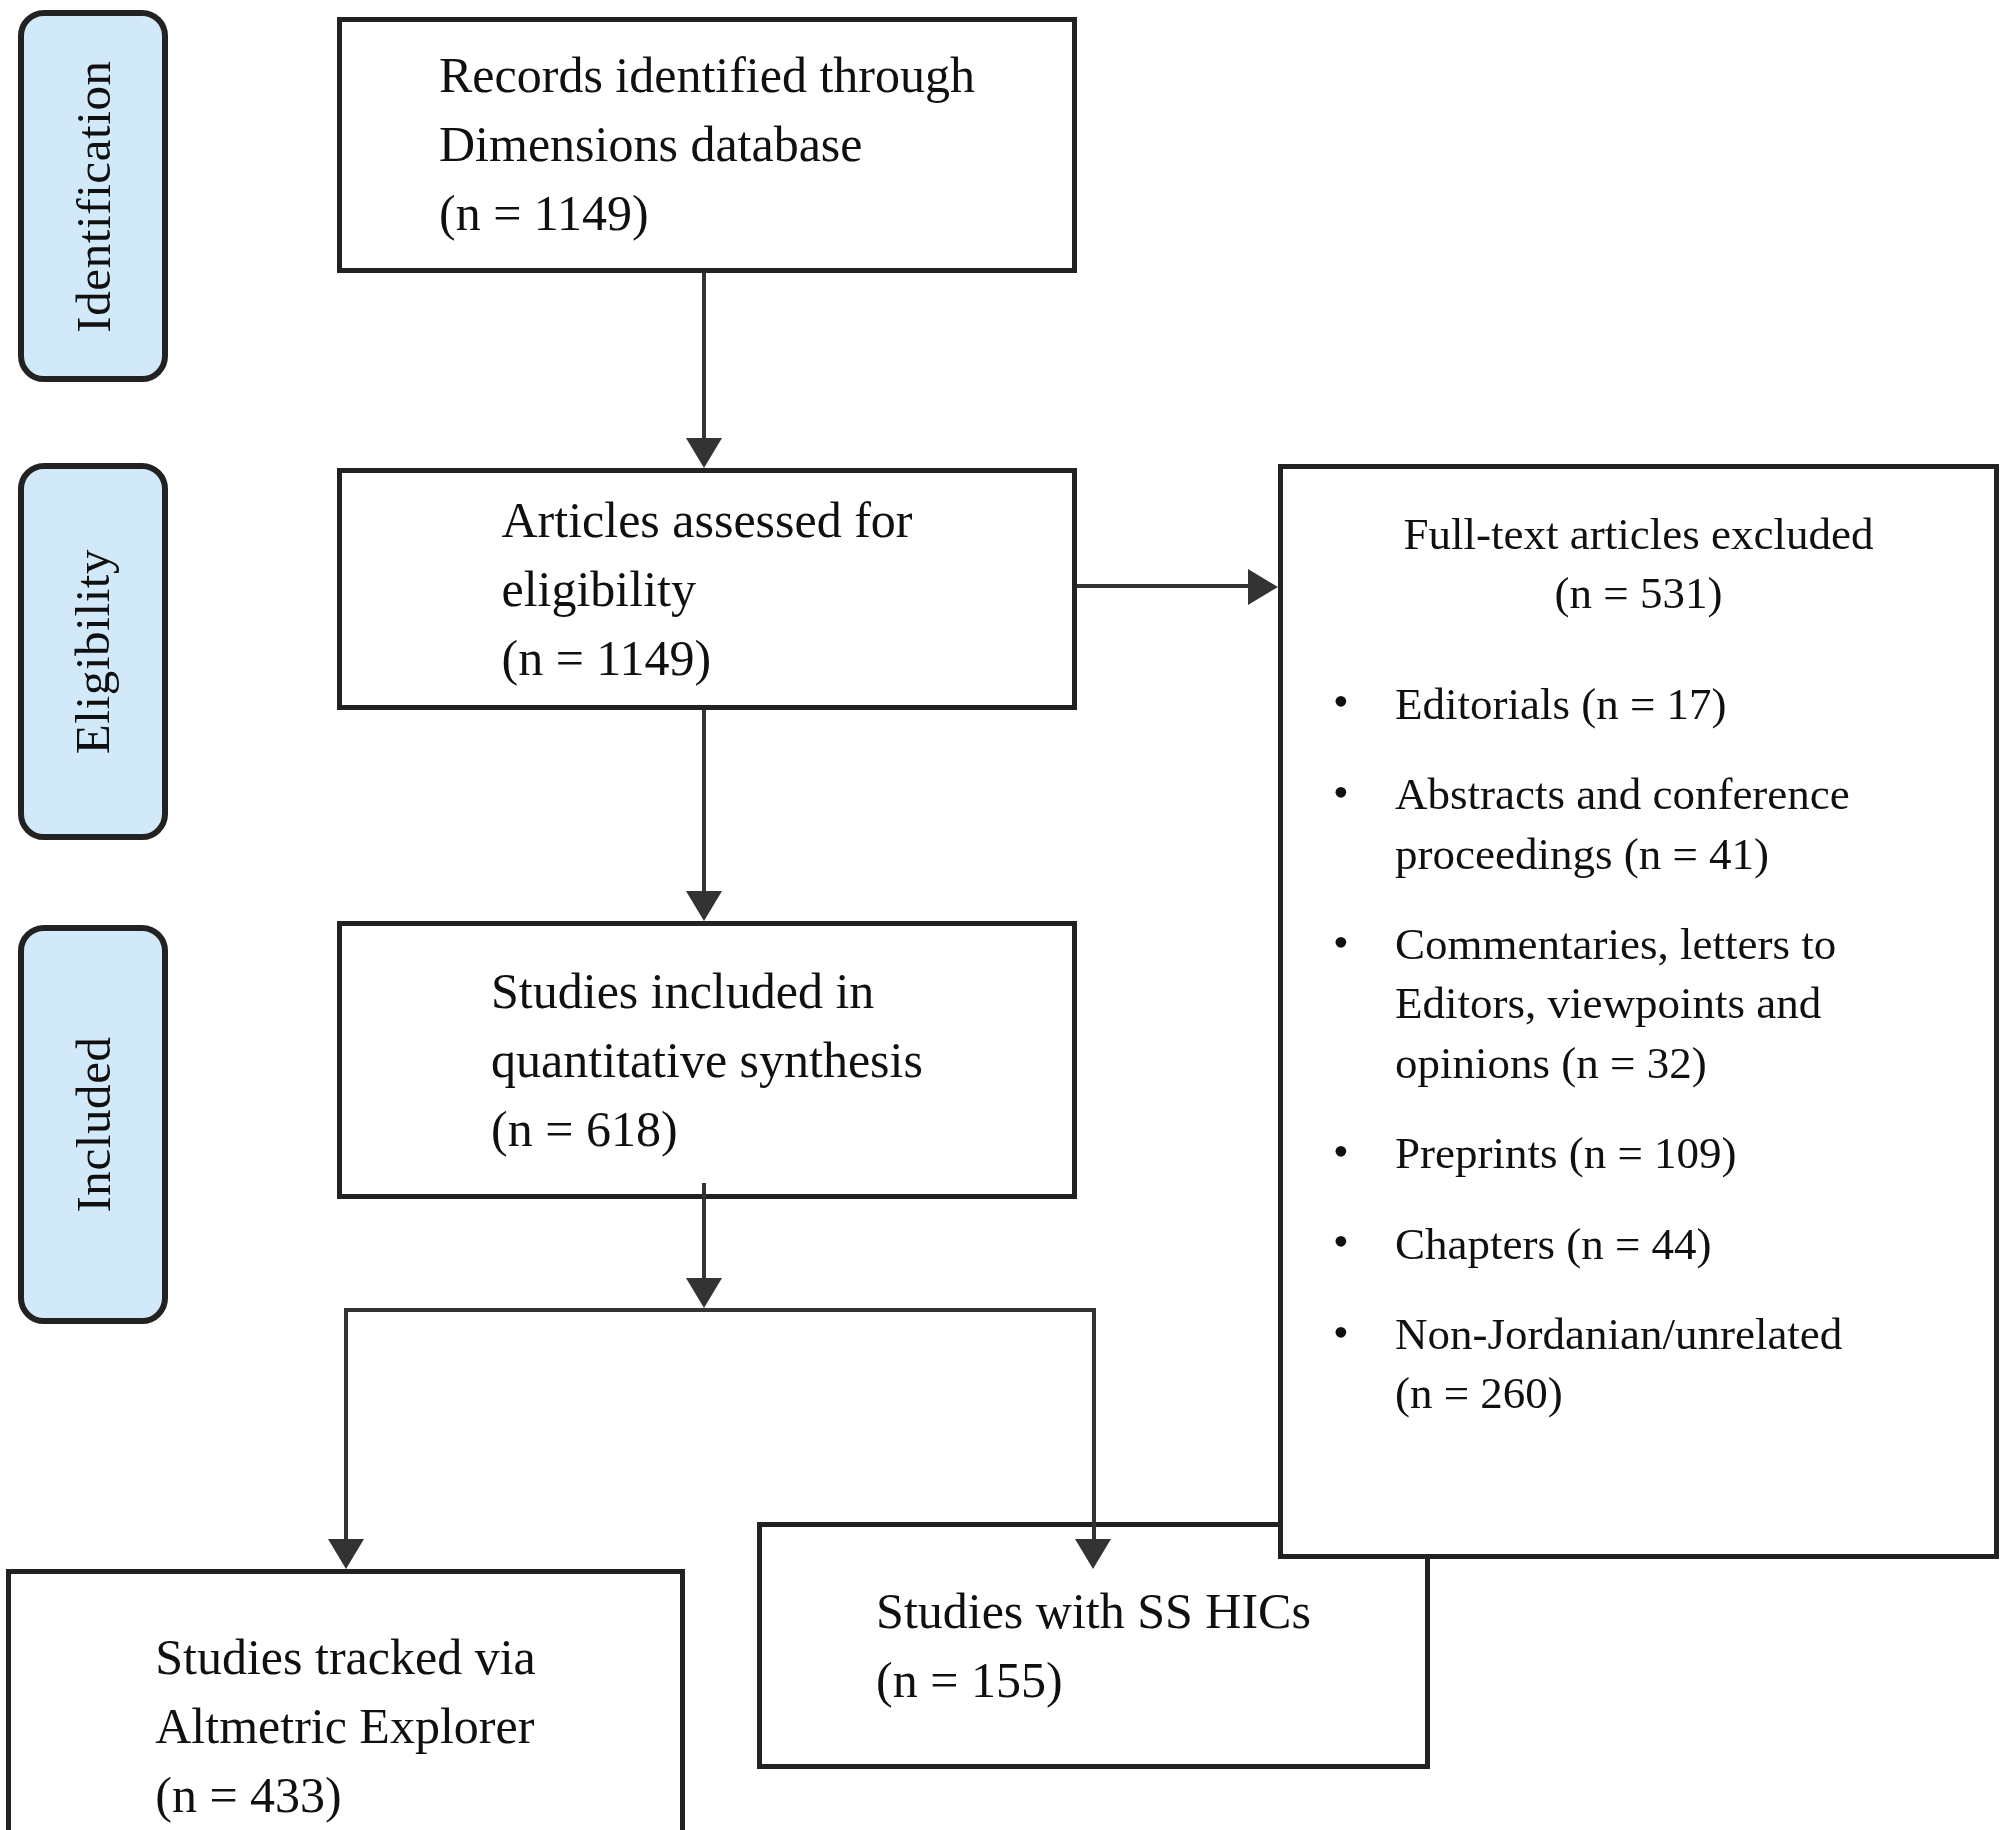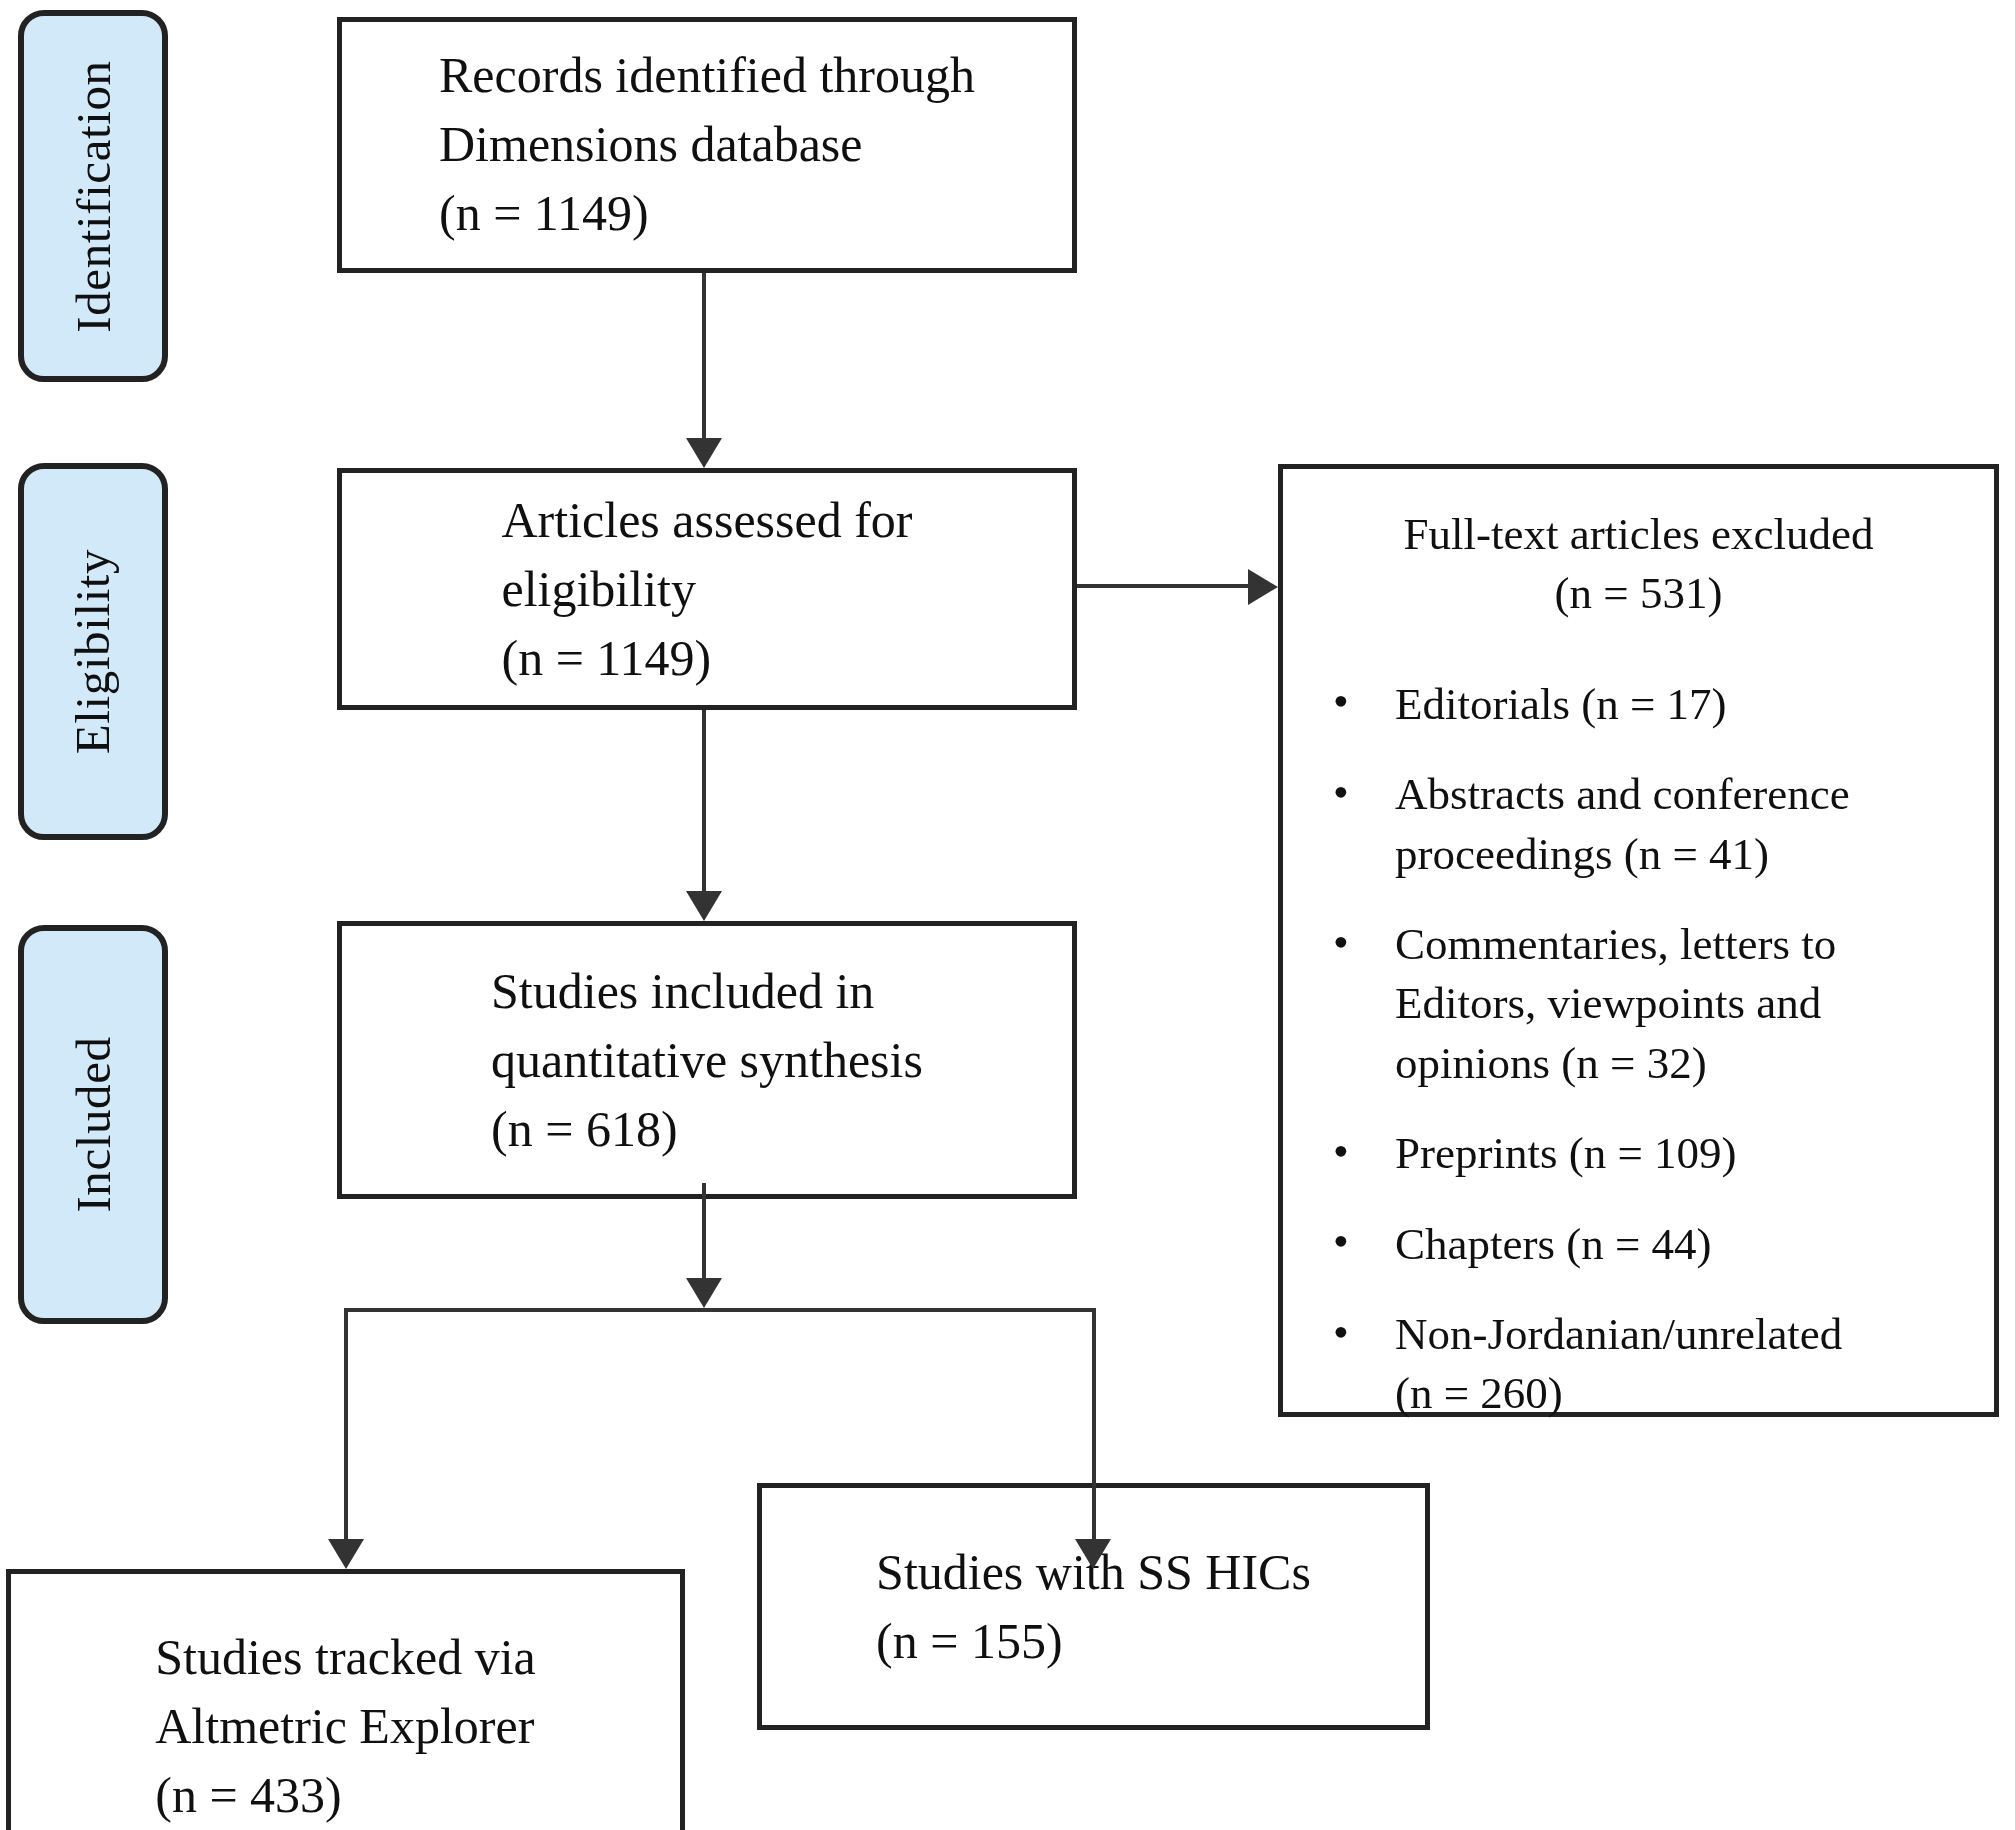--- a/index.html
+++ b/index.html
@@ -44,21 +44,21 @@
     font-size: 50px;
     line-height: 1.38;
   }
   .node-label { white-space: pre-line; }
   
   .exclusion {
     position: absolute;
     left: 1278px;
     top: 464px;
     width: 721px;
-    height: 953px;
+    height: 1095px;
     background: #ffffff;
     border: 5.4px solid var(--border, #2b2b2b);
     box-sizing: border-box;
     padding: 36px 27px 24px 27px;
     font-size: 45px;
     line-height: 1.32;
   }
   .exclusion-title {
     text-align: center;
     white-space: pre-line;
@@ -127,21 +127,21 @@
   <div class="node" style="left:337px;top:921px;width:740px;height:278px;">
     <span class="node-label">Studies included in
 quantitative synthesis
 (n = 618)</span>
   </div>
   <div class="node" style="left:6px;top:1569px;width:679px;height:315px;">
     <span class="node-label">Studies tracked via
 Altmetric Explorer
 (n = 433)</span>
   </div>
-  <div class="node" style="left:757px;top:1483px;width:673px;height:247px;">
+  <div class="node" style="left:757px;top:1522px;width:673px;height:247px;">
     <span class="node-label">Studies with SS HICs
 (n = 155)</span>
   </div>
 
   <div class="exclusion">
     <p class="exclusion-title">Full-text articles excluded
 (n = 531)</p>
     <ul class="exclusion-list">
       <li>Editorials (n = 17)</li>
       <li>Abstracts and conference

